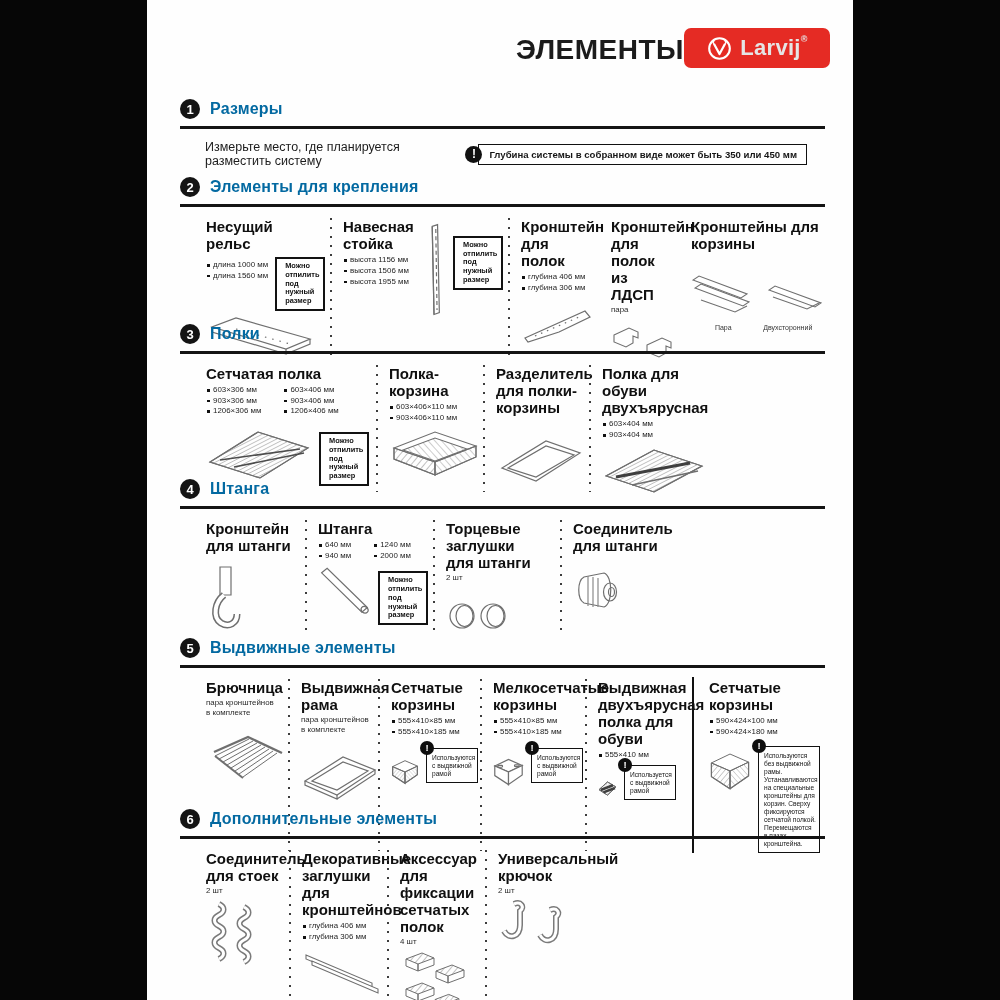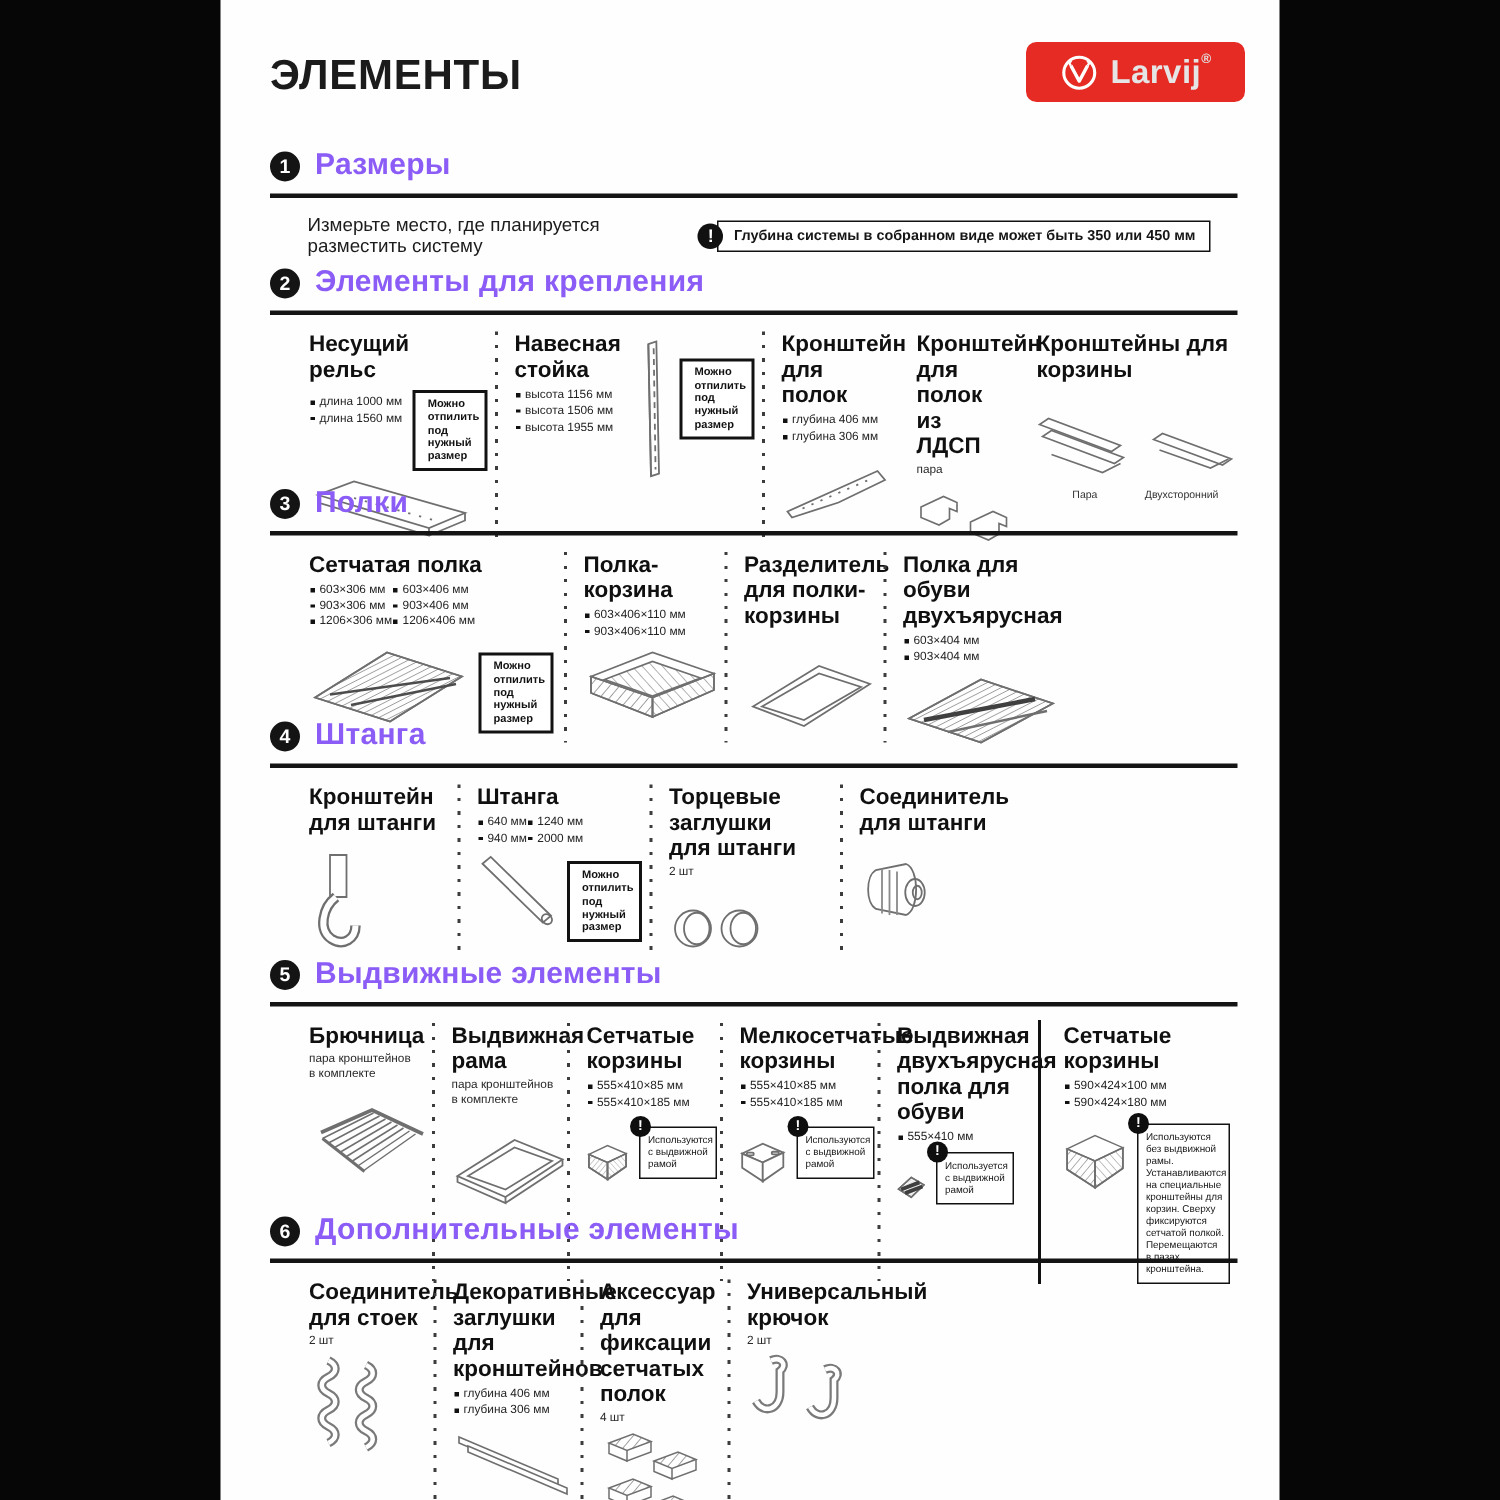--- a/index.html
+++ b/index.html
@@ -7,53 +7,53 @@
     width:1000px;height:1000px;position:relative;overflow:hidden;
     background:#060606;
     font-family:"Liberation Sans","DejaVu Sans",sans-serif;
     color:#161616;
   }
   *{box-sizing:border-box;}
   .page{position:absolute;left:147px;top:0;width:706px;height:1000px;background:#fefefe;}
   .content{position:absolute;left:33px;width:645px;}
 
   
-  .title-row{top:28px;display:flex;justify-content:space-between;align-items:flex-start;}
+  .title-row{top:28px;display:flex;justify-content:flex-end;align-items:flex-start;}
   .page-title{font-size:28px;font-weight:bold;letter-spacing:.5px;color:#1b1b1b;margin-top:6px;}
   .logo{width:146px;height:40px;border-radius:7px;background:#e52b24;display:flex;align-items:center;justify-content:center;gap:7px;margin-right:-5px;}
   .logo .mark{width:27px;height:27px;flex:0 0 auto;}
   .logo .word{color:#e5e5e5;font-weight:bold;font-size:22px;letter-spacing:.3px;line-height:1;}
   .logo sup{font-size:9px;vertical-align:top;position:relative;top:-2px;}
 
   
   .sec-header{display:flex;align-items:center;gap:10px;border-bottom:3.5px solid #141414;padding-bottom:7px;}
   .badge{width:20px;height:20px;border-radius:50%;background:#141414;color:#fff;font-size:13px;font-weight:bold;
          display:flex;align-items:center;justify-content:center;flex:0 0 auto;}
-  .sec-title{font-size:20px;font-weight:bold;color:#8b5cf6;letter-spacing:.2px;}
+  .sec-title{font-size:16px;font-weight:bold;color:#0369a1;letter-spacing:.2px;}
 
   
   .s1-row{display:flex;justify-content:space-between;align-items:center;margin-top:11px;padding-left:25px;}
   .intro{font-size:12.5px;color:#1c1c1c;}
   .note1{display:flex;align-items:center;margin-right:18px;}
   .bang-big{width:17px;height:17px;border-radius:50%;background:#111;color:#fff;font-weight:bold;font-size:12px;
             display:flex;align-items:center;justify-content:center;z-index:1;margin-right:-4px;flex:0 0 auto;}
   .note1-box{border:1.6px solid #111;padding:4px 9px 4px 10px;font-size:9.6px;font-weight:bold;white-space:nowrap;background:#fff;}
 
   
   .cols{display:flex;margin-top:9px;align-items:stretch;}
   .col{padding:2px 5px 0 13px;position:relative;}
   .col.first{padding-left:26px;}
   .col.sep::before{content:"";position:absolute;left:0;top:2px;bottom:2px;width:2px;
     background-image:repeating-linear-gradient(to bottom,#3c3c3c 0 2.2px,transparent 2.2px 9px);}
   .col.sep-solid{border-left:2.5px solid #111;}
   .item-title{font-weight:bold;font-size:15px;line-height:1.14;color:#101010;white-space:pre-line;}
   .specs{margin:3px 0 0;padding:0;list-style:none;font-size:7.9px;color:#242424;}
   .specs li{padding-left:7px;position:relative;line-height:1.35;white-space:nowrap;}
   .specs li::before{content:"";position:absolute;left:1px;top:4px;width:2.6px;height:2.6px;background:#111;}
-  .specs2col{display:flex;gap:0;}
+  .specs2col{display:flex;gap:22px;}
   .qty{font-size:7.9px;color:#2a2a2a;margin-top:2px;line-height:1.25;white-space:pre-line;}
   .cut-note{border:2px solid #121212;background:#fff;padding:3px 8px;font-size:7.4px;font-weight:bold;line-height:1.18;color:#111;
             width:50px;flex:0 0 auto;align-self:flex-start;}
   .art-row{display:flex;align-items:flex-start;gap:7px;margin-top:5px;}
   .warn{position:relative;border:1.6px solid #111;background:#fff;padding:5px 3px 4px 5px;font-size:6.6px;line-height:1.22;color:#161616;flex:0 0 auto;}
   .warn .bang{position:absolute;top:-8px;left:-7px;width:14px;height:14px;border-radius:50%;background:#0e0e0e;color:#fff;
               font-weight:bold;font-size:9.5px;display:flex;align-items:center;justify-content:center;}
   .caps-row{display:flex;font-size:7px;color:#333;}
   .caps-row span{width:50%;text-align:center;}
   svg.art{display:block;}

